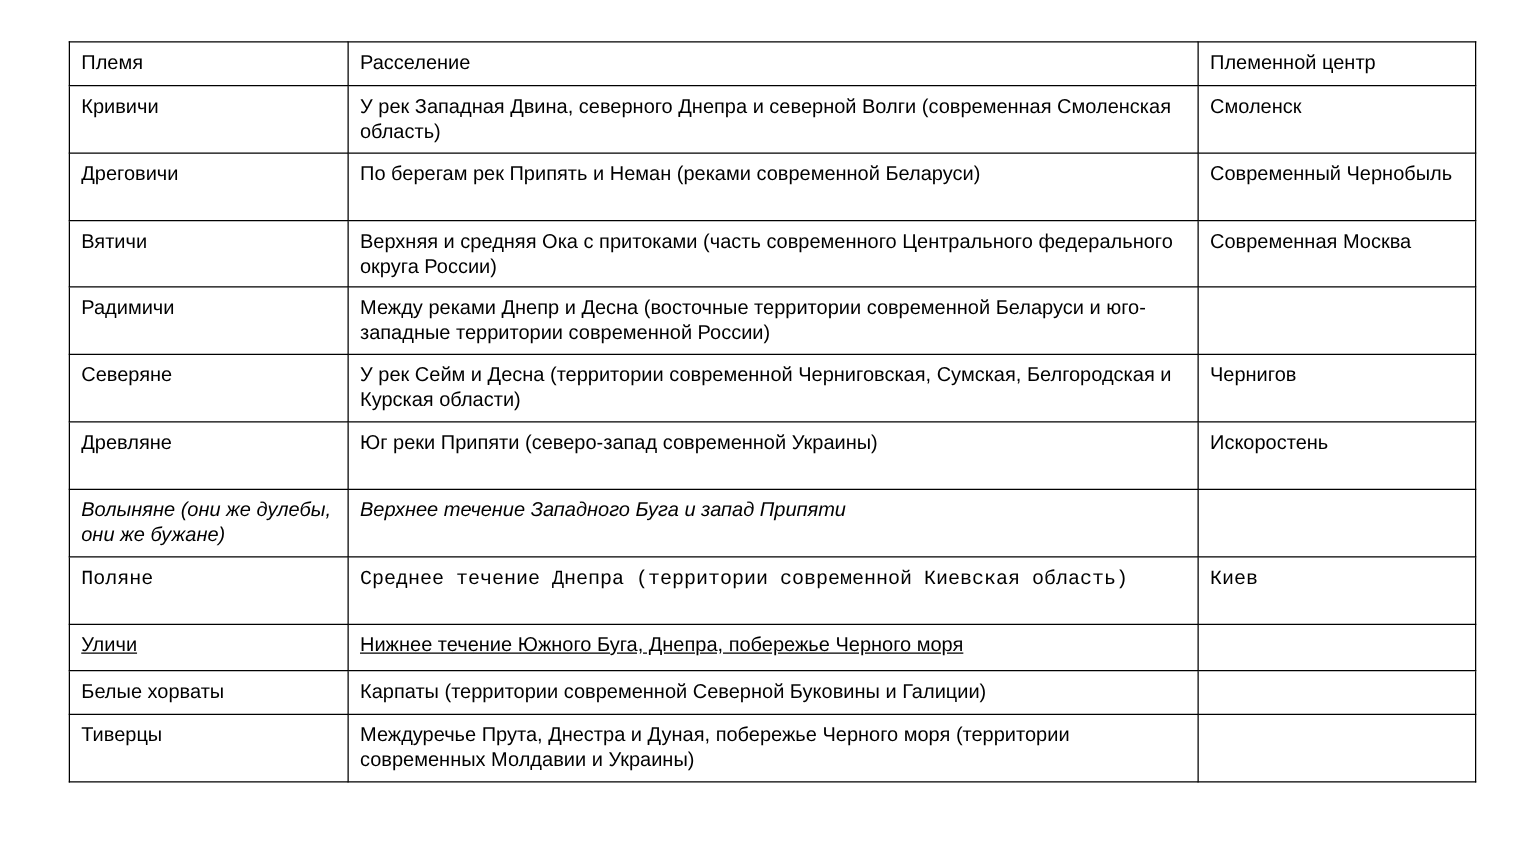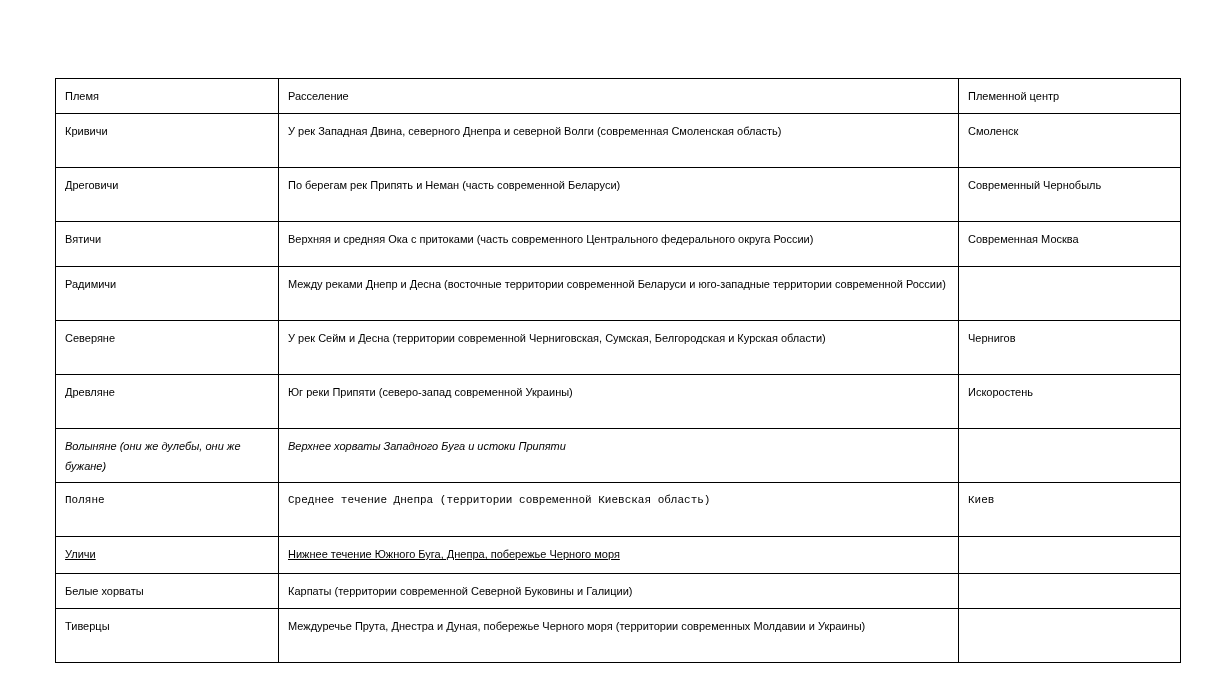--- a/index.html
+++ b/index.html
@@ -17,25 +17,24 @@
   }
   .table-wrap {
     position: absolute;
     left: 55px;
     top: 33px;
   }
   table.tribes {
     border-collapse: collapse;
     table-layout: fixed;
     width: 1125px;
-    font-size: 11px;
+    font-size: 16px;
     line-height: 20px;
     color: #000000;
     background: #ffffff;
-    margin-top: 45px;
   }
   table.tribes col.c1 { width: 223px; }
   table.tribes col.c2 { width: 680px; }
   table.tribes col.c3 { width: 222px; }
   table.tribes th,
   table.tribes td {
     border: 1px solid #000000;
     vertical-align: top;
     text-align: left;
     font-weight: 400;
@@ -74,21 +73,21 @@
       </tr>
     </thead>
     <tbody id="tribes-body">
         <tr>
           <td>Кривичи</td>
           <td>У рек Западная Двина, северного Днепра и северной Волги (современная Смоленская область)</td>
           <td>Смоленск</td>
         </tr>
         <tr>
           <td>Дреговичи</td>
-          <td>По берегам рек Припять и Неман (часть современной Беларуси)</td>
+          <td>По берегам рек Припять и Неман (реками современной Беларуси)</td>
           <td>Современный Чернобыль</td>
         </tr>
         <tr>
           <td>Вятичи</td>
           <td>Верхняя и средняя Ока с притоками (часть современного Центрального федерального округа России)</td>
           <td>Современная Москва</td>
         </tr>
         <tr>
           <td>Радимичи</td>
           <td>Между реками Днепр и Десна (восточные территории современной Беларуси и юго-западные территории современной России)</td>
@@ -99,21 +98,21 @@
           <td>У рек Сейм и Десна (территории современной Черниговская, Сумская, Белгородская и Курская области)</td>
           <td>Чернигов</td>
         </tr>
         <tr>
           <td>Древляне</td>
           <td>Юг реки Припяти (северо-запад современной Украины)</td>
           <td>Искоростень</td>
         </tr>
         <tr>
           <td>Волыняне (они же дулебы, они же бужане)</td>
-          <td>Верхнее хорваты Западного Буга и истоки Припяти</td>
+          <td>Верхнее течение Западного Буга и запад Припяти</td>
           <td></td>
         </tr>
         <tr>
           <td>Поляне</td>
           <td>Среднее течение Днепра (территории современной Киевская область)</td>
           <td>Киев</td>
         </tr>
         <tr>
           <td>Уличи</td>
           <td>Нижнее течение Южного Буга, Днепра, побережье Черного моря</td>

